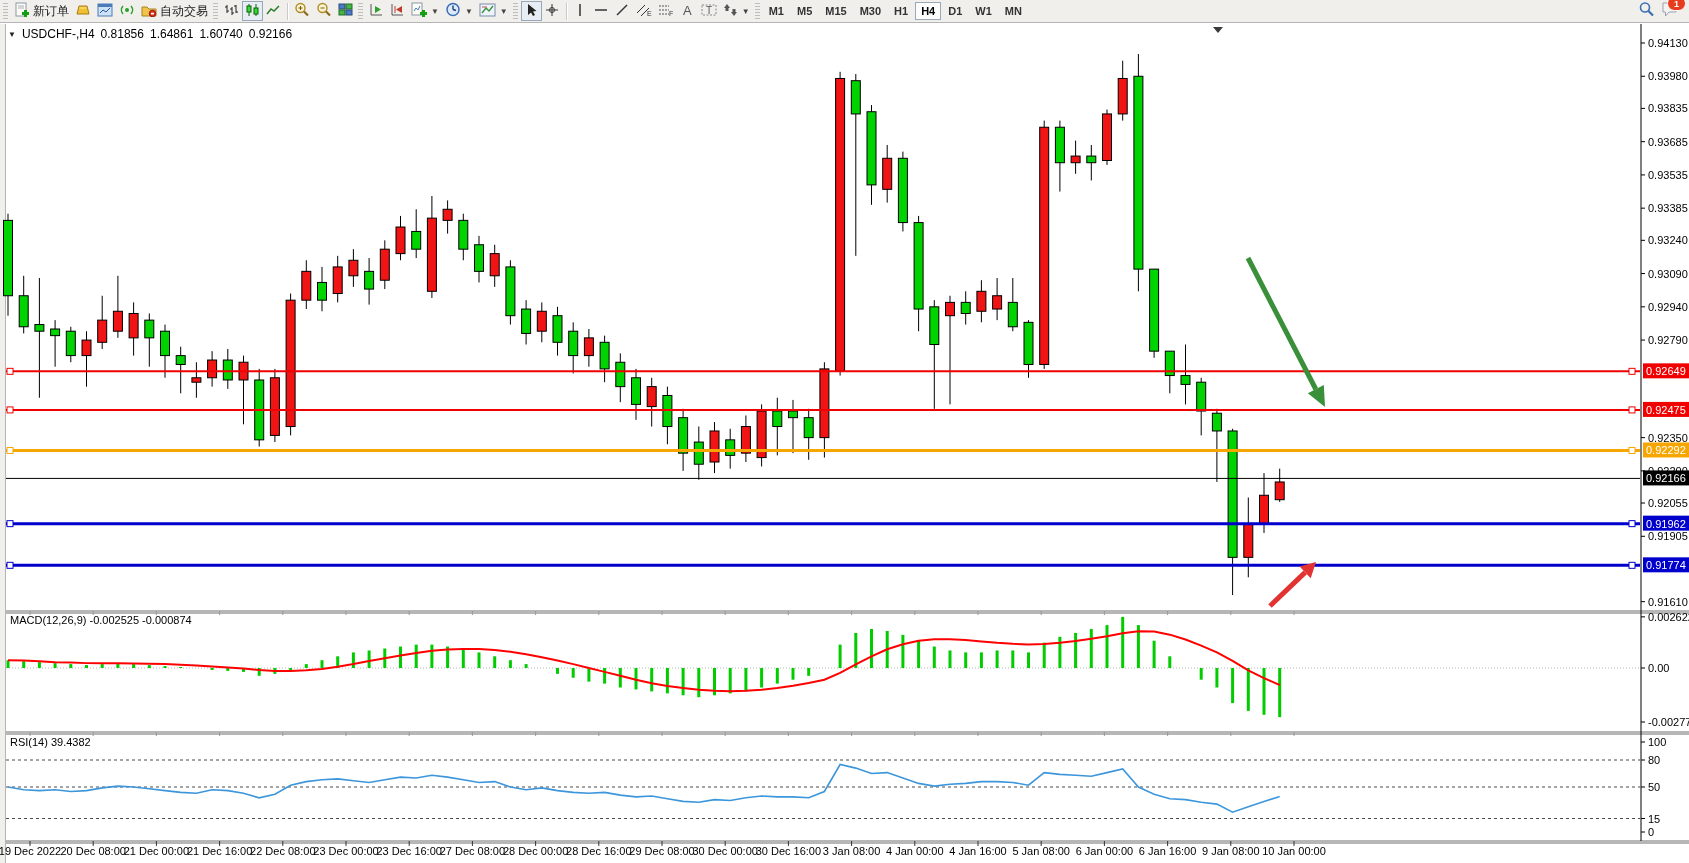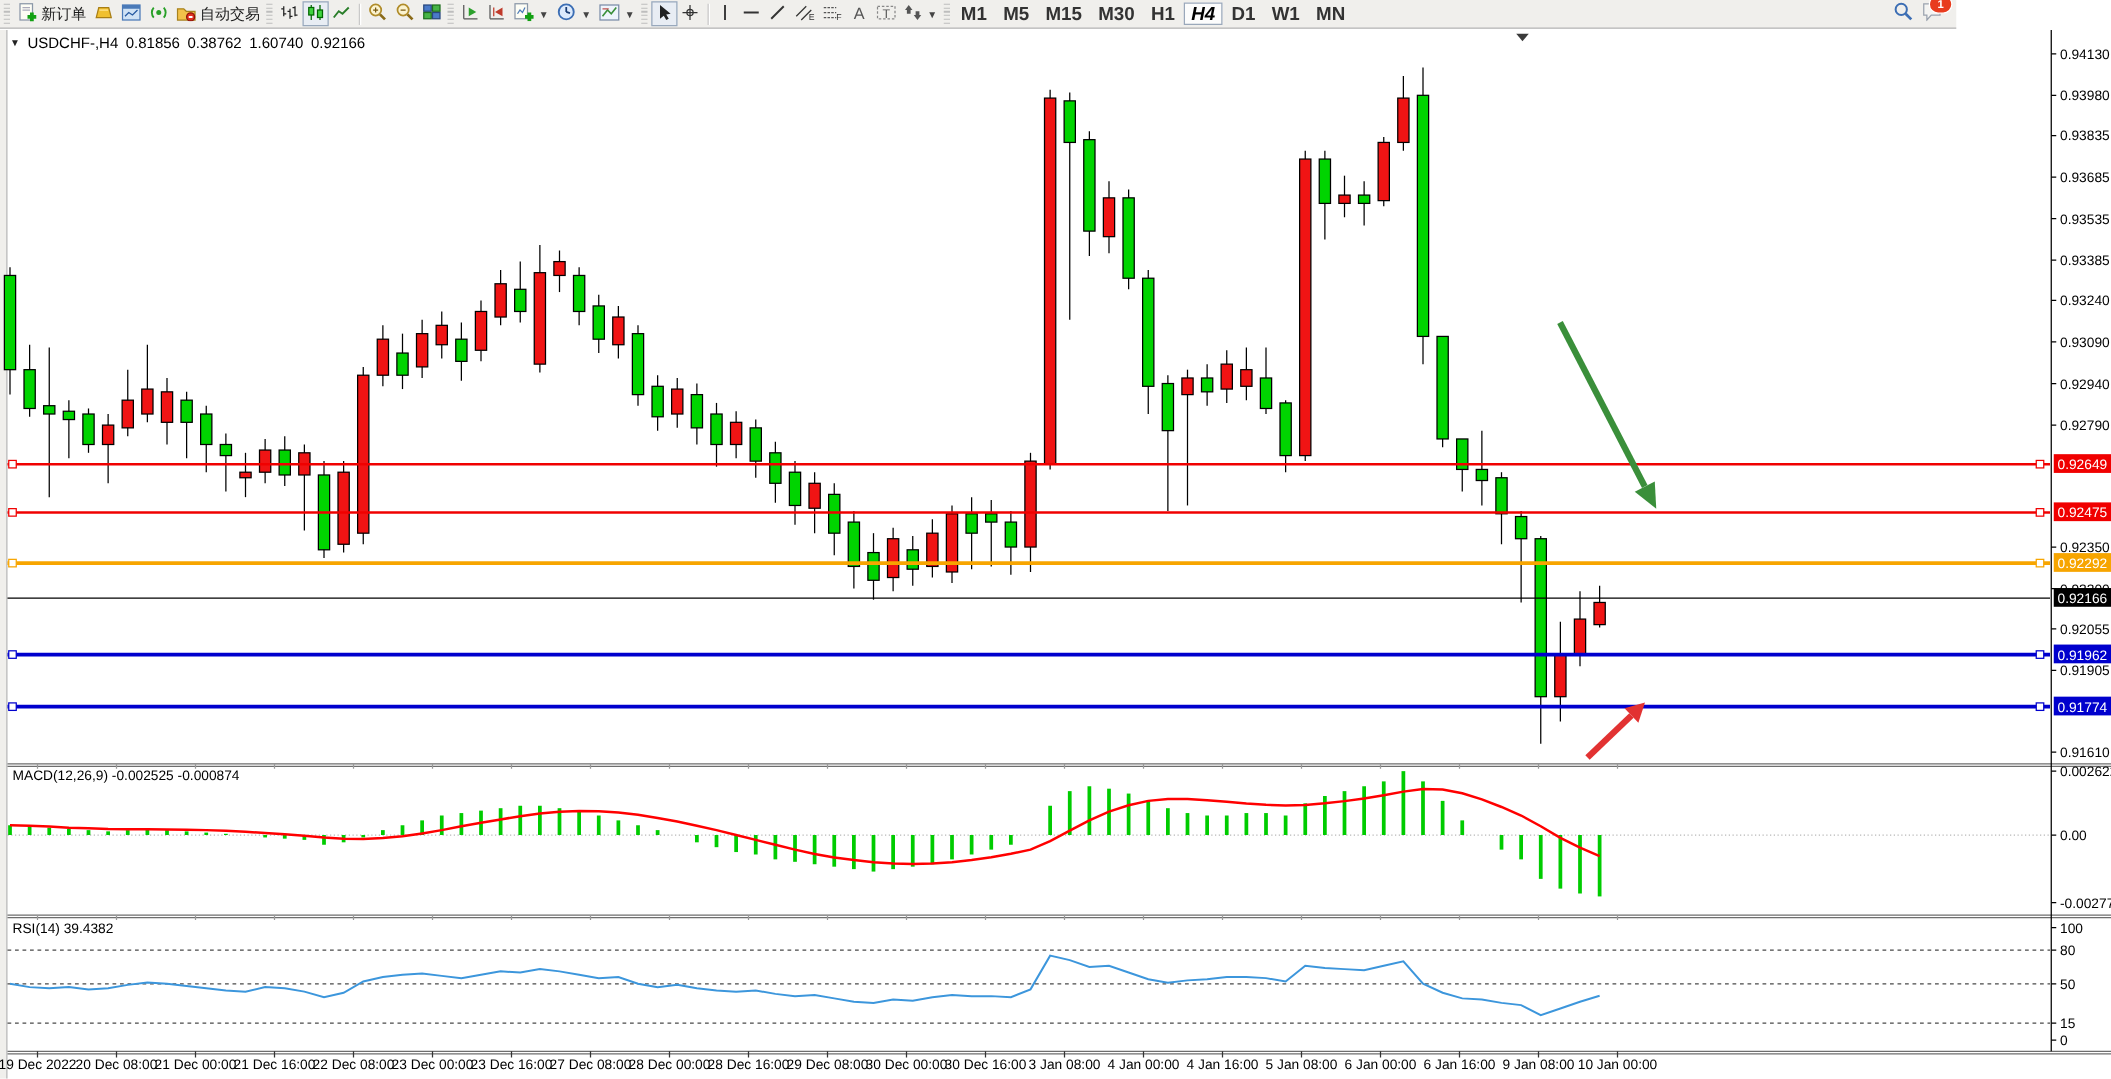--- a/index.html
+++ b/index.html
@@ -1,33 +1,33 @@
 <!DOCTYPE html>
 <html><head>
 <meta charset="utf-8">
 <style>
   html,body{margin:0;padding:0;}
   body{width:1689px;height:863px;background:#ffffff;overflow:hidden;position:relative;
        font-family:"Liberation Sans","DejaVu Sans",sans-serif;}
   
-  .toolbar{position:absolute;top:0;left:0;width:1565px;height:23px;background:#f0efec;
+  .toolbar{position:absolute;top:0;left:0;width:1689px;height:23px;background:#f0efec;
            border-bottom:1px solid #b5b5b5;display:flex;align-items:center;z-index:5;
            padding-left:1px;box-sizing:border-box;}
   .grip{width:5px;height:16px;margin:0 3px 0 2px;
         background-image:repeating-linear-gradient(to bottom,#bdbdbd 0 1px,transparent 1px 3px);
         background-size:2px 100%;background-repeat:repeat-x;}
   .sep{width:1px;height:17px;background:#c9c9c9;margin:0 3px;box-shadow:1px 0 0 #ffffff;}
   .tb-btn{height:20px;min-width:21px;display:flex;align-items:center;justify-content:center;gap:3px;
           padding:0 2px;border:1px solid transparent;font-size:12px;color:#1a1a1a;background:transparent;
           box-sizing:border-box;cursor:default;}
   .tb-btn.active{background:#e8edf4;border:1px solid #98a8bc;}
   .tb-btn .caret{font-size:8px;color:#444;margin-left:1px;}
-  .tb-tf{height:18px;padding:0 5px;font-size:15px;font-weight:bold;color:#333;border:1px solid transparent;
+  .tb-tf{height:18px;padding:0 5px;font-size:11px;font-weight:bold;color:#333;border:1px solid transparent;
          display:flex;align-items:center;box-sizing:border-box;}
-  .tb-tf.active{background:#fcfcfc;border:1px solid #9aa8ba;color:#000;font-style:italic;}
+  .tb-tf.active{background:#fcfcfc;border:1px solid #9aa8ba;color:#000;}
   .tb-right{margin-left:auto;display:flex;align-items:center;gap:6px;padding-right:10px;}
   .chat-wrap{position:relative;}
   .badge{position:absolute;top:-5px;right:-7px;background:#e83c1e;color:#fff;border-radius:8px;
          min-width:13px;height:13px;font-size:9px;font-weight:bold;display:flex;align-items:center;
          justify-content:center;padding:0 2px;border:1px solid #fff;}
   
   .chart-title{position:absolute;top:27px;left:8px;z-index:4;font-size:12px;color:#000;
                display:flex;align-items:center;gap:6px;}
   .chart-title .tri{font-size:8px;color:#222;}
   svg text{font-family:"Liberation Sans","DejaVu Sans",sans-serif;}
@@ -305,21 +305,21 @@
         </svg>
       <span class="badge">1</span>
     </span>
   </div>
 </div>
 
 <div class="chart-title">
   <span class="tri">▼</span>
   <span>USDCHF-,H4</span>
   <span>0.81856</span>
-  <span>0.38762</span>
+  <span>1.64861</span>
   <span>1.60740</span>
   <span>0.92166</span>
 </div>
 
 <svg id="chart-svg" width="1689" height="863" style="position:absolute;top:0;left:0;">
     <rect x="0" y="24" width="5" height="839" fill="#f0efec"></rect>
     <line x1="5.5" y1="24" x2="5.5" y2="863" stroke="#b5b5b5"></line>
     <line x1="6" y1="611" x2="1689" y2="611" stroke="#6e6e6e" stroke-width="1"></line>
     <line x1="6" y1="613" x2="1689" y2="613" stroke="#6e6e6e" stroke-width="1"></line>
     <line x1="6" y1="732" x2="1689" y2="732" stroke="#6e6e6e" stroke-width="1"></line>

